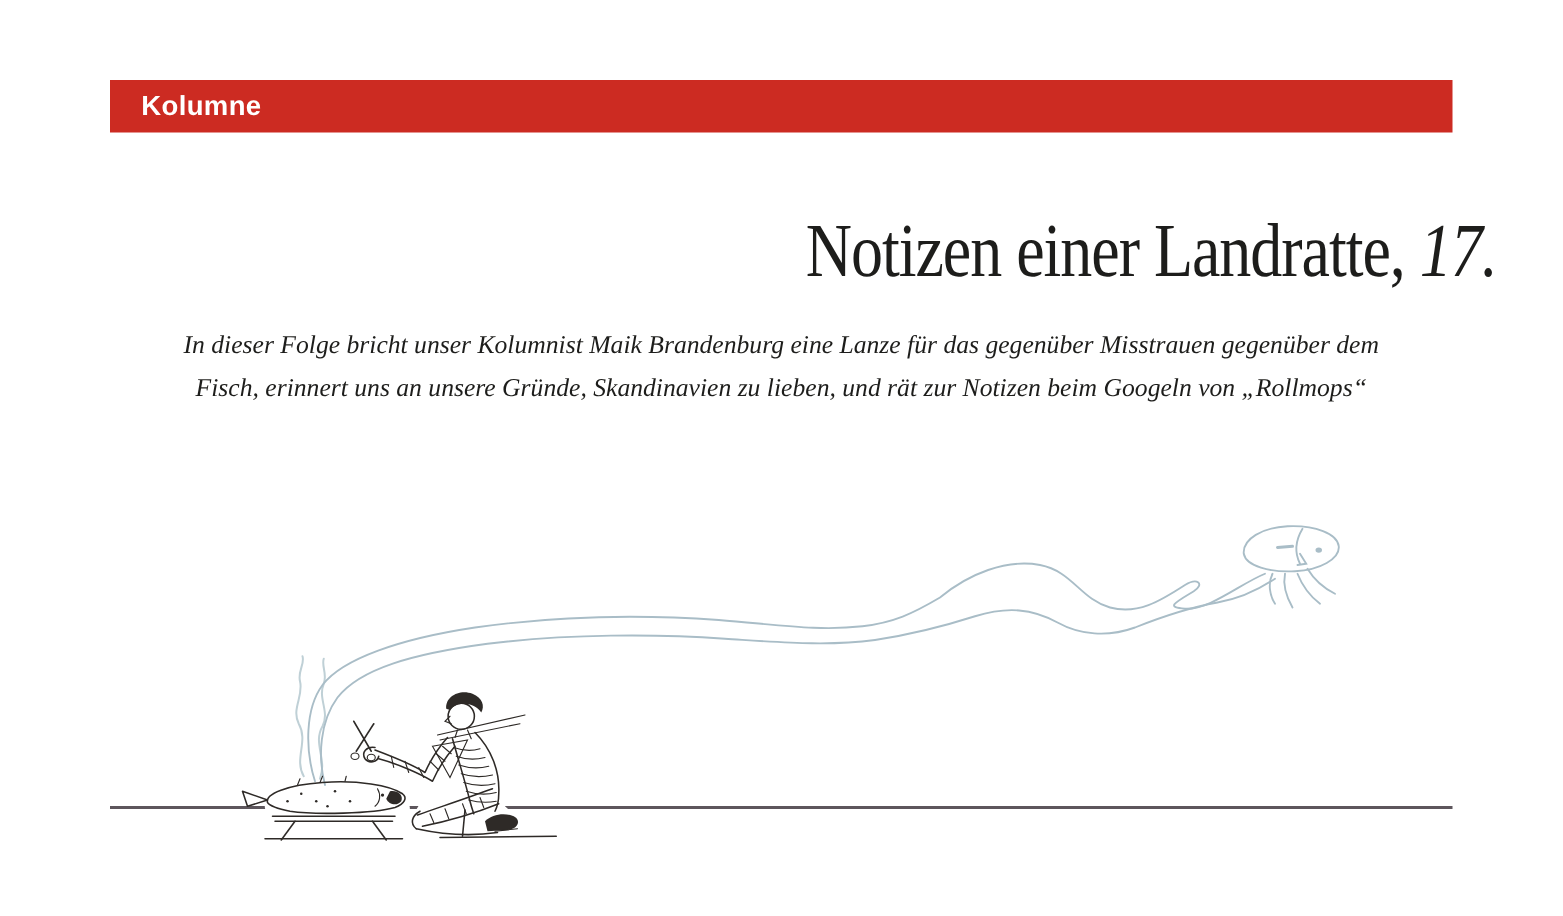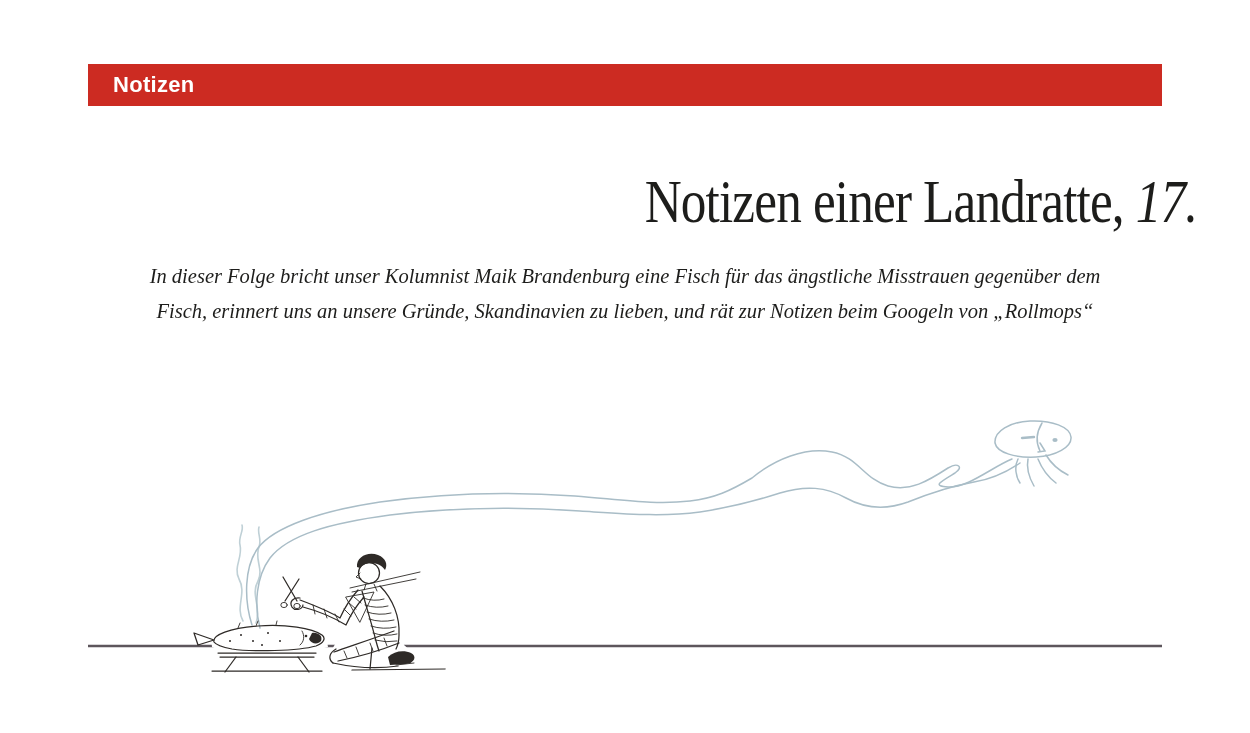--- a/index.html
+++ b/index.html
@@ -51,29 +51,29 @@
   .st{stroke:var(--steam_blue);stroke-width:1.6;fill:none;stroke-linecap:round;}
   .w{fill:#ffffff;stroke:none;}
   .ground{stroke:var(--ground);stroke-width:2.5;fill:none;}
 </style>
 </head>
 <body>
 
 <div class="page">
 
   <header class="banner">
-    <span class="label">Notizen</span>
+    <span class="label">Kolumne</span>
   </header>
 
   <h1 class="headline" style="margin:0;text-align:right;">
     <span class="squeeze"><span>Notizen einer Landratte, </span><span class="num">17.</span></span>
   </h1>
 
   <p class="standfirst" style="margin:0;">
-    <span>In dieser Folge bricht unser Kolumnist Maik Brandenburg eine Fisch für das ängstliche Misstrauen gegenüber dem</span><br>
+    <span>In dieser Folge bricht unser Kolumnist Maik Brandenburg eine Lanze für das gegenüber Misstrauen gegenüber dem</span><br>
     <span>Fisch, erinnert uns an unsere Gründe, Skandinavien zu lieben, und rät zur Notizen beim Googeln von „Rollmops“</span>
   </p>
 
   <div class="illustration">
     <svg width="1250" height="338" viewBox="0 0 1250 338" xmlns="http://www.w3.org/2000/svg">
 
       <line class="ground" x1="88" y1="251" x2="1162" y2="251"></line>
 
       <g>
         <path class="w" d="M210 232 C 222 228 300 226 326 240 L 328 252 C 300 260 228 260 212 252 Z"></path>

